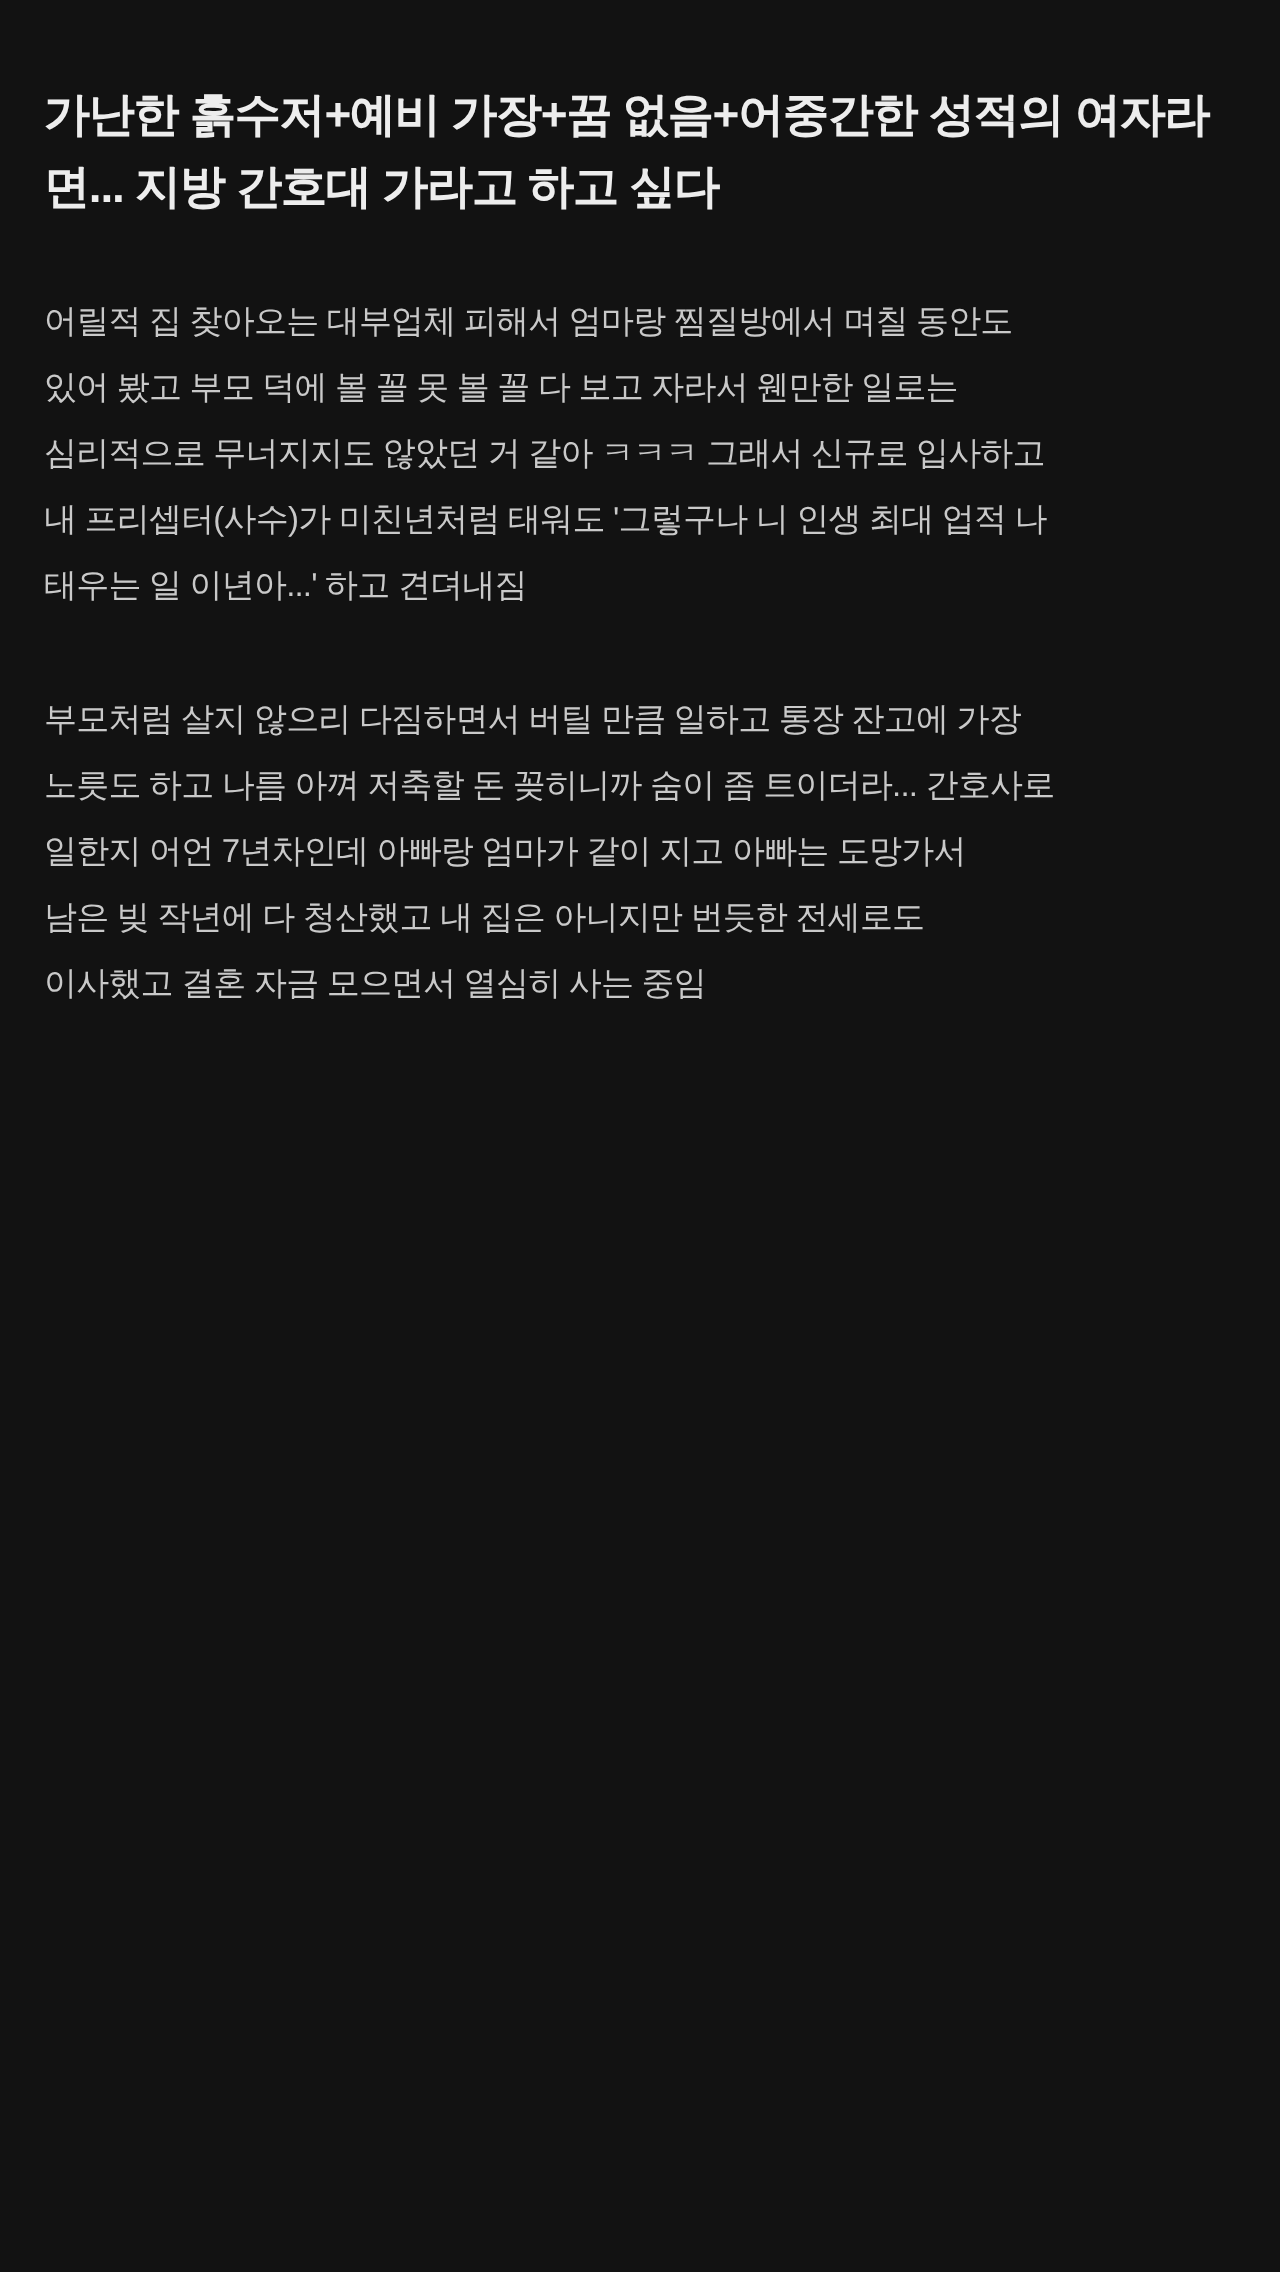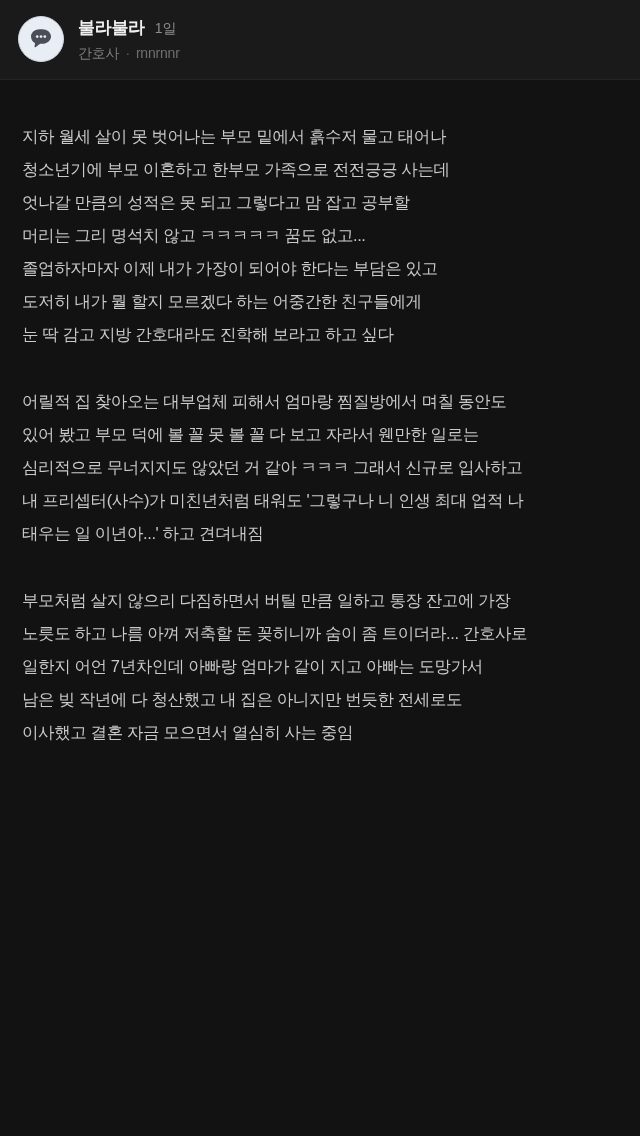--- a/index.html
+++ b/index.html
@@ -105,52 +105,23 @@
     margin: 0 0 34px 0;
     white-space: pre-wrap;
   }
   .para:last-child { margin-bottom: 2px; }
 </style>
 </head>
 <body>
 
 <div class="screen">
 
-  <div class="post-header">
-    <div class="avatar">
-      <span>
-        <svg width="26" height="26" viewBox="0 0 26 26" aria-hidden="true">
-          <path d="M3 10.5C3 6.4 6.9 3.2 11.8 3.2h2.4C19.1 3.2 23 6.4 23 10.5c0 4.1-3.9 7.3-8.8 7.3h-2.1l-4.6 3.4c-.5.4-1.1 0-1-.6l.6-3.3C4.6 15.9 3 13.4 3 10.5z" fill="#4a4f57"></path>
-          <circle cx="9.2" cy="10.6" r="1.35" fill="#e9eef5"></circle>
-          <circle cx="13" cy="10.6" r="1.35" fill="#e9eef5"></circle>
-          <circle cx="16.8" cy="10.6" r="1.35" fill="#e9eef5"></circle>
-        </svg>
-      </span>
-    </div>
-    <div class="header-text">
-      <div class="header-line1">
-        <span class="board-name">불라불라</span>
-        <span class="post-time">1일</span>
-      </div>
-      <div class="header-line2">
-        <span>간호사</span>
-        <span class="meta-sep">·</span>
-        <span class="nickname">rnnrnnr</span>
-      </div>
-    </div>
-  </div>
 
   <div class="post-body">
-    <p class="para">지하 월세 살이 못 벗어나는 부모 밑에서 흙수저 물고 태어나
-청소년기에 부모 이혼하고 한부모 가족으로 전전긍긍 사는데
-엇나갈 만큼의 성적은 못 되고 그렇다고 맘 잡고 공부할
-머리는 그리 명석치 않고 ㅋㅋㅋㅋㅋ 꿈도 없고...
-졸업하자마자 이제 내가 가장이 되어야 한다는 부담은 있고
-도저히 내가 뭘 할지 모르겠다 하는 어중간한 친구들에게
-눈 딱 감고 지방 간호대라도 진학해 보라고 하고 싶다</p>
+    <h1 class="post-title">가난한 흙수저+예비 가장+꿈 없음+어중간한 성적의 여자라면... 지방 간호대 가라고 하고 싶다</h1>
     <p class="para">어릴적 집 찾아오는 대부업체 피해서 엄마랑 찜질방에서 며칠 동안도
 있어 봤고 부모 덕에 볼 꼴 못 볼 꼴 다 보고 자라서 웬만한 일로는
 심리적으로 무너지지도 않았던 거 같아 ㅋㅋㅋ 그래서 신규로 입사하고
 내 프리셉터(사수)가 미친년처럼 태워도 '그렇구나 니 인생 최대 업적 나
 태우는 일 이년아...' 하고 견뎌내짐</p>
     <p class="para">부모처럼 살지 않으리 다짐하면서 버틸 만큼 일하고 통장 잔고에 가장
 노릇도 하고 나름 아껴 저축할 돈 꽂히니까 숨이 좀 트이더라... 간호사로
 일한지 어언 7년차인데 아빠랑 엄마가 같이 지고 아빠는 도망가서
 남은 빚 작년에 다 청산했고 내 집은 아니지만 번듯한 전세로도
 이사했고 결혼 자금 모으면서 열심히 사는 중임</p>

